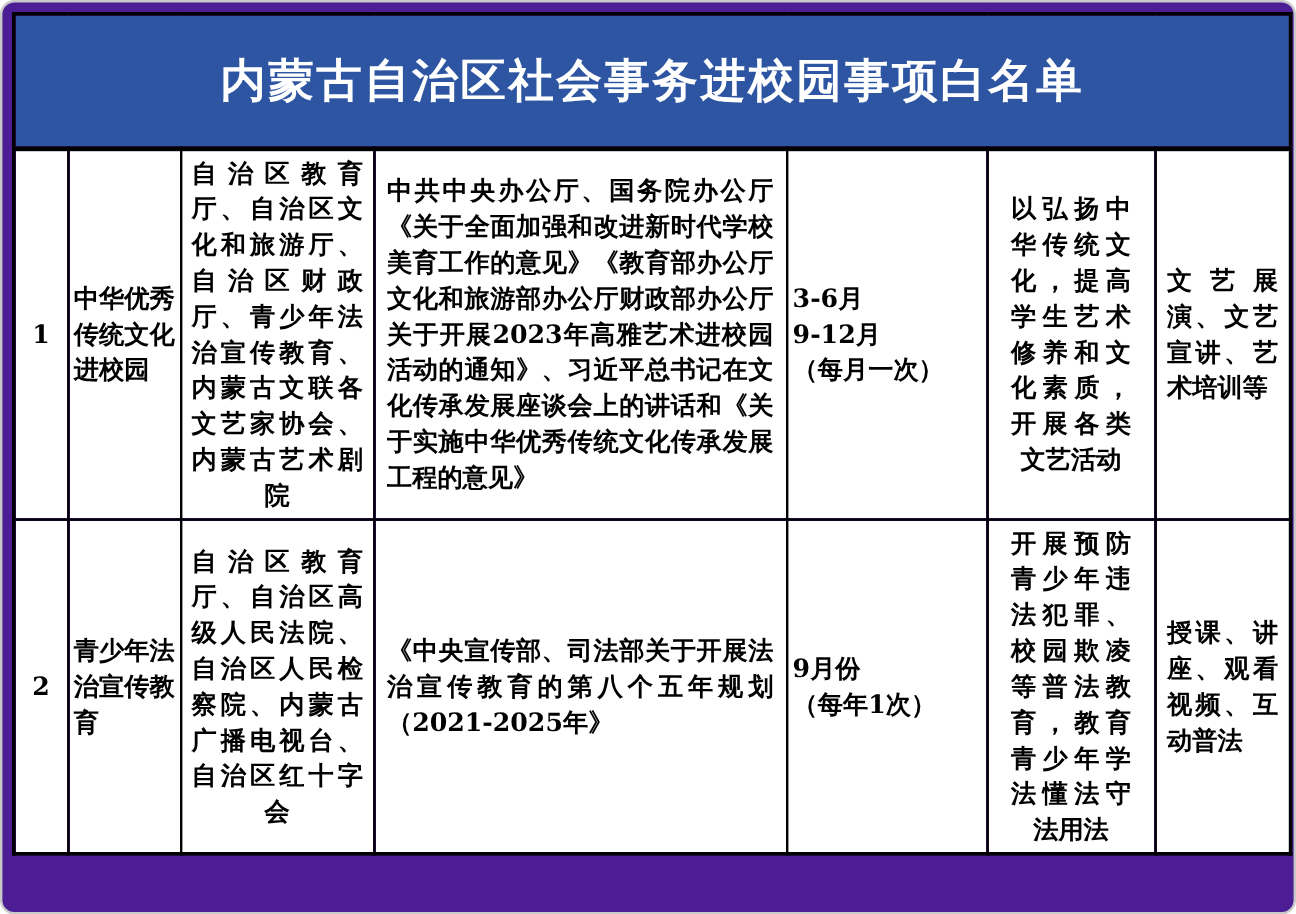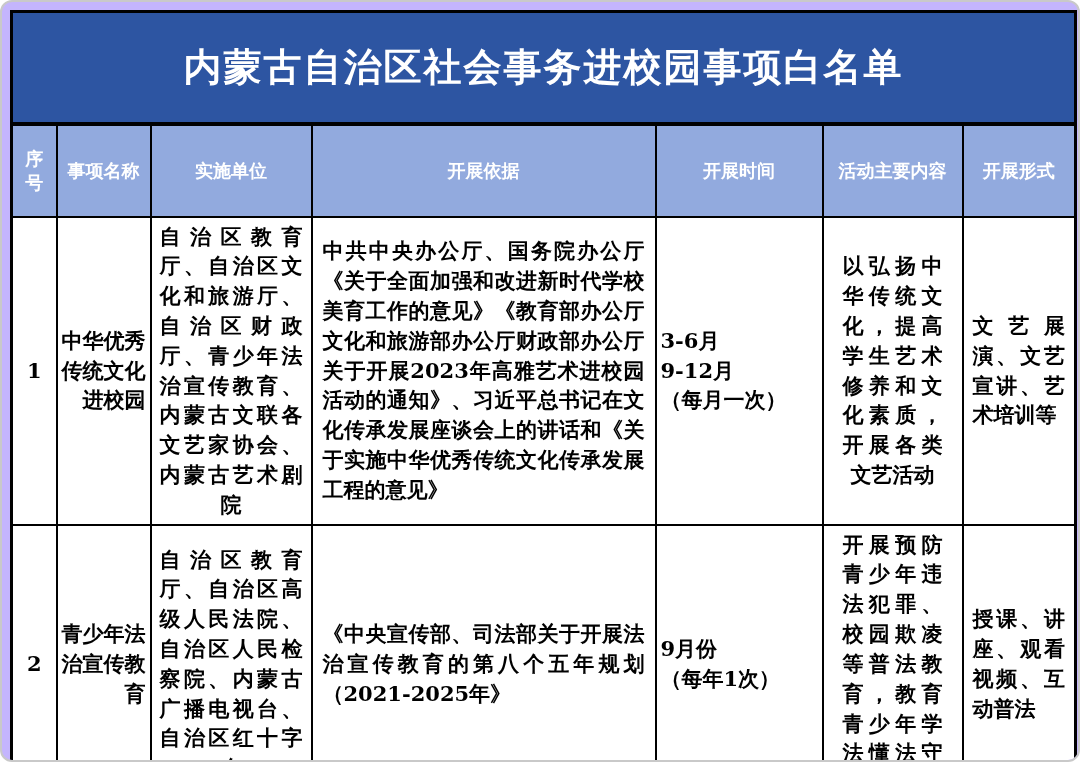--- a/index.html
+++ b/index.html
@@ -6,21 +6,21 @@
     margin: 0;
     padding: 0;
     background: #ffffff;
     font-family: "Liberation Sans", sans-serif;
   }
   .page {
     position: relative;
     width: 1080px;
     height: 762px;
     box-sizing: border-box;
-    background: #c4b5fd;
+    background: #4c1d95;
     border: 2px solid #c9c9c9;
     border-radius: 12px;
     overflow: hidden;
   }
   table.whitelist {
     position: absolute;
     left: 8px;
     top: 8px;
     width: 1064px;
     border-collapse: collapse;
@@ -60,21 +60,21 @@
   tr.data-row-2 { height: 268px; }
   td.cell {
     background: #ffffff;
     color: #000000;
     font-weight: 700;
     font-size: 21px;
     line-height: 1.42;
     font-family: "DejaVu Serif", "Liberation Serif", serif;
   }
   td.c-seq    { text-align: center; }
-  td.c-name   { text-align: right; padding: 12px 4px; }
+  td.c-name   { text-align: left; padding: 12px 4px; }
   td.c-unit   { text-align: justify; text-align-last: center; padding: 4px 8px; }
   td.c-basis  { text-align: justify; text-align-last: left; padding: 4px 10px; }
   td.c-time   { text-align: left; white-space: pre-line; padding: 2px 4px; }
   td.c-content{ text-align: justify; text-align-last: center; padding: 4px 19px; }
   td.c-format { text-align: justify; text-align-last: left; padding: 4px 9px; }
 </style>
 </head>
 <body>
 
 <div class="page">
@@ -84,29 +84,20 @@
       <col style="width:94px">
       <col style="width:161px">
       <col style="width:344px">
       <col style="width:167px">
       <col style="width:140px">
       <col style="width:113px">
     </colgroup>
     <tbody>
       <tr>
         <td class="banner-cell" colspan="7">内蒙古自治区社会事务进校园事项白名单</td>
-      </tr>
-      <tr class="head-row">
-        <th>序号</th>
-        <th>事项名称</th>
-        <th>实施单位</th>
-        <th>开展依据</th>
-        <th>开展时间</th>
-        <th>活动主要内容</th>
-        <th>开展形式</th>
       </tr>
       <tr class="data-row-1">
         <td class="cell c-seq">1</td>
         <td class="cell c-name">中华优秀传统文化进校园</td>
         <td class="cell c-unit">自治区教育厅、自治区文化和旅游厅、自治区财政厅、青少年法治宣传教育、内蒙古文联各文艺家协会、内蒙古艺术剧院</td>
         <td class="cell c-basis">中共中央办公厅、国务院办公厅《关于全面加强和改进新时代学校美育工作的意见》《教育部办公厅文化和旅游部办公厅财政部办公厅关于开展2023年高雅艺术进校园活动的通知》、习近平总书记在文化传承发展座谈会上的讲话和《关于实施中华优秀传统文化传承发展工程的意见》</td>
         <td class="cell c-time">3-6月
 9-12月
 （每月一次）</td>
         <td class="cell c-content">以弘扬中华传统文化，提高学生艺术修养和文化素质，开展各类文艺活动</td>

